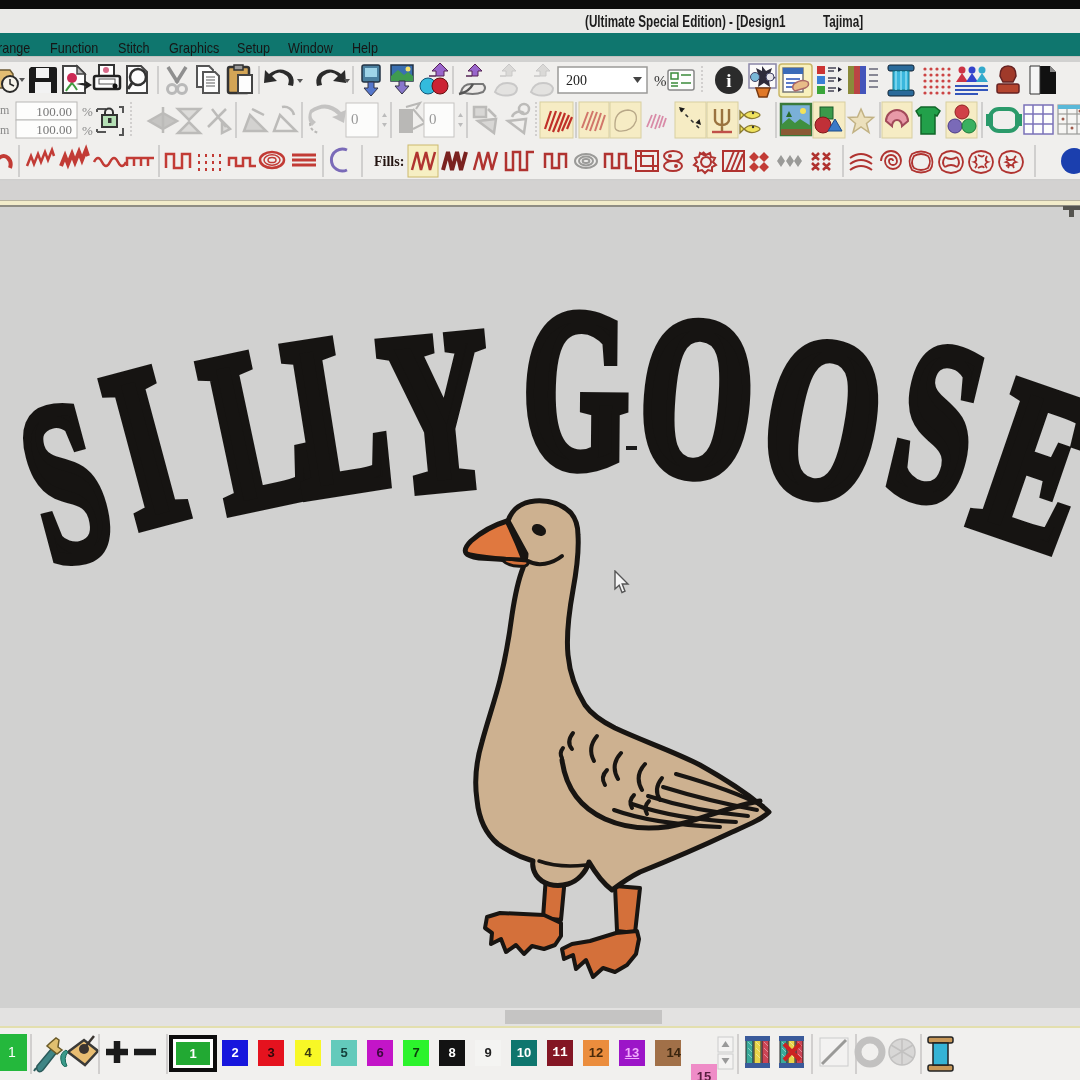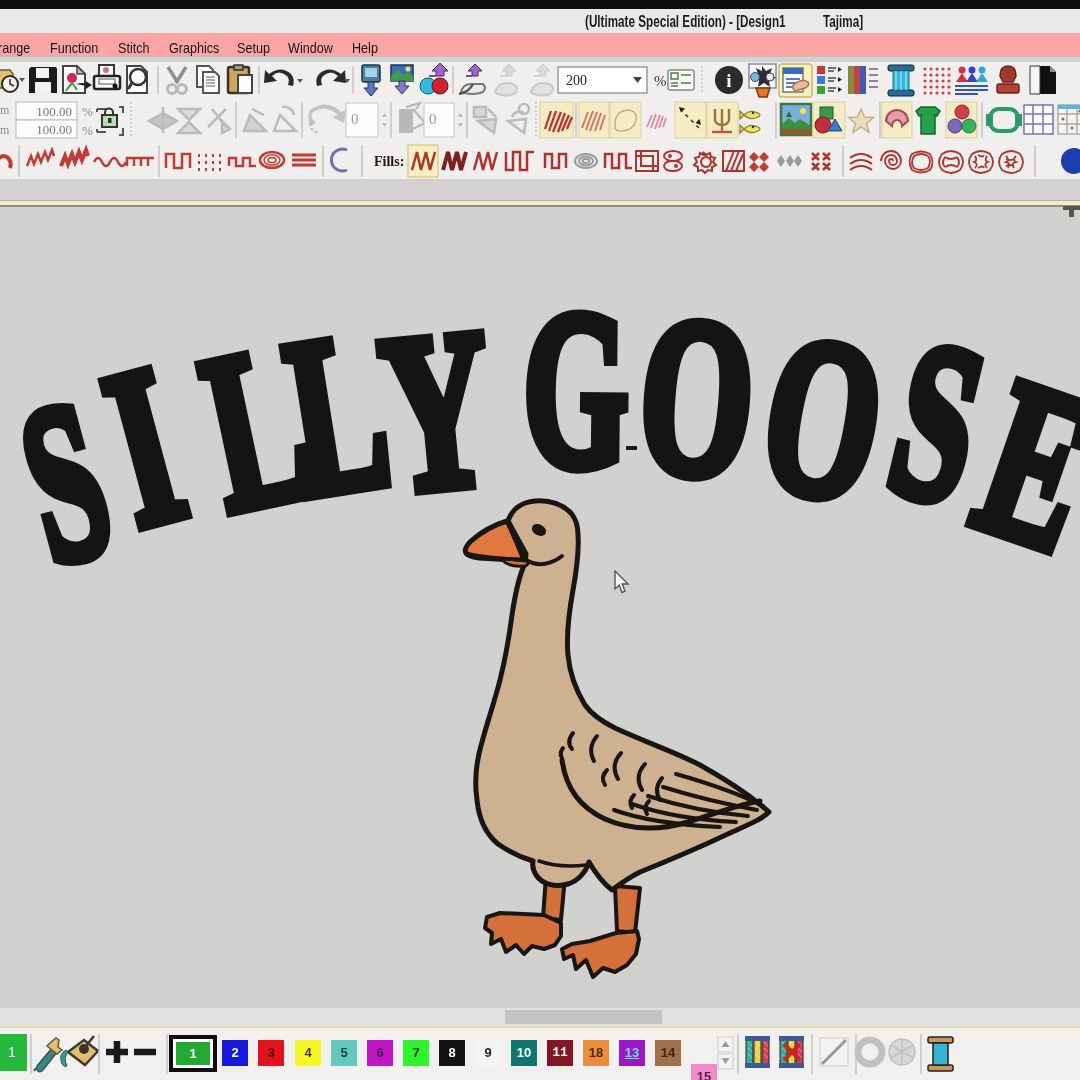--- a/index.html
+++ b/index.html
@@ -1,21 +1,21 @@
 <!DOCTYPE html>
 <html><head>
 <meta charset="utf-8">
 <style>
 * { margin:0; padding:0; box-sizing:border-box; }
 html,body { width:1080px; height:1080px; overflow:hidden; background:#d1d1d0; font-family:"Liberation Sans", sans-serif; }
 .abs { position:absolute; }
 #blackbar { left:0; top:0; width:1080px; height:9px; background:#0c0c0c; }
 #titlebar { left:0; top:9px; width:1080px; height:32px; background:#e9e9e7; }
 #titlebar .t { position:absolute; top:4px; font-weight:bold; color:#1c1c1c; font-size:16px; transform:scaleX(0.73); transform-origin:0 0; white-space:nowrap; }
-#menubar { left:0; top:33px; width:1080px; height:24px; background:#fca5a5; border-bottom:1px solid #c2c1bf; }
+#menubar { left:0; top:33px; width:1080px; height:24px; background:#0f766e; border-bottom:1px solid #c2c1bf; }
 .mi { position:absolute; top:6px; color:#161616; font-size:15px; transform:scaleX(0.84); transform-origin:0 0; white-space:nowrap; }
 #tb1 { left:0; top:62px; width:1080px; height:37px; background:#f0efed; }
 #tb2 { left:0; top:99px; width:1080px; height:43px; background:#f0efed; }
 #tb3 { left:0; top:142px; width:1080px; height:38px; background:#f0efed; border-bottom:1px solid #cfcecd; }
 #gapband { left:0; top:181px; width:1080px; height:19px; background:#d3d2d1; }
 #creamline { left:0; top:200px; width:1080px; height:7px; background:#f2ecca; border-top:1px solid #b9b4a0; border-bottom:2px solid #8f8d84; }
 #canvas { left:0; top:207px; width:1080px; height:801px; background:#d1d1d0; }
 #hsb { left:0; top:1008px; width:1080px; height:18px; background:#e3e2e1; }
 #hsb .thumb { position:absolute; left:505px; top:2px; width:157px; height:14px; background:#c5c4c3; }
 #yline { left:0; top:1026px; width:1080px; height:2px; background:#e3dfae; }
@@ -527,23 +527,23 @@
 <div class="sw" style="left:222px; background:#1716dd; color:#fff;">2</div>
 <div class="sw" style="left:258px; background:#e5121e; color:#30090b;">3</div>
 <div class="sw" style="left:295px; background:#f8f826; color:#3a3a10;">4</div>
 <div class="sw" style="left:331px; background:#63cabb; color:#14413c;">5</div>
 <div class="sw" style="left:367px; background:#c315c8; color:#3a0a3c;">6</div>
 <div class="sw" style="left:403px; background:#2cf32c; color:#0c3c0c;">7</div>
 <div class="sw" style="left:439px; background:#131313; color:#fff;">8</div>
 <div class="sw" style="left:475px; background:#f4f4f2; color:#222;">9</div>
 <div class="sw" style="left:511px; background:#0f766e; color:#fff;">10</div>
 <div class="sw" style="left:547px; background:#841624; color:#fff;font-family:Liberation Mono, monospace;">11</div>
-<div class="sw" style="left:583px; background:#eb8d3d; color:#4a2a0a;">18</div>
-<div class="sw" style="left:619px; background:#9c15c8; color:#5eead4;text-decoration:underline;">13</div>
-<div class="sw" style="left:655px; background:#a17048; color:#3a250e;">14</div>
+<div class="sw" style="left:583px; background:#eb8d3d; color:#4a2a0a;">12</div>
+<div class="sw" style="left:619px; background:#9c15c8; color:#f0abfc;text-decoration:underline;">13</div>
+<div class="sw" style="left:655px; background:#a17048; color:#3a250e;text-align:right;">14</div>
 <div class="sw" style="left:691px; background:#ef8cc7; color:#5a2040;margin-top:24px;">15</div>
 <svg class="abs" style="left:0; top:1028px;" width="1080" height="52" viewBox="0 0 1080 52">
   <line x1="31" y1="6" x2="31" y2="46" stroke="#c6c5c3" stroke-width="1.5"></line>
 
   <path d="M 37,38 L 52,20 L 57,24 L 43,42 q -3,3 -5,1 q -2,-2 -1,-5 z" fill="#3f8585" stroke="#2a5a5a" stroke-width="1.5"></path>
   <path d="M 50,15 l 6,-5 l 3,2 l -1,7 l 4,3 l -5,4 l -10,-8 z" fill="#e0c070" stroke="#6a5a28" stroke-width="1.5"></path>
   <path d="M 36,40 l -2,3" stroke="#2a5a5a" stroke-width="2"></path>
 
   <path d="M 68,24 l 16,-12 l 14,11 l -13,14 z" fill="#e8bd72" stroke="#3a3a38" stroke-width="2.5"></path>
   <circle cx="84" cy="21" r="5" fill="#3a3430"></circle>

